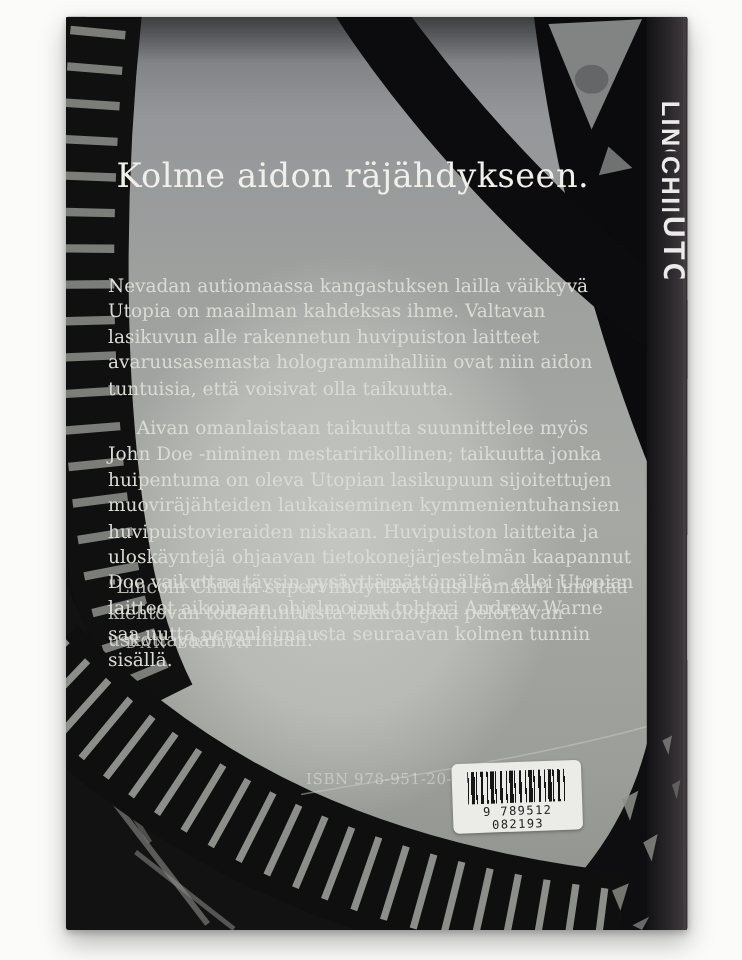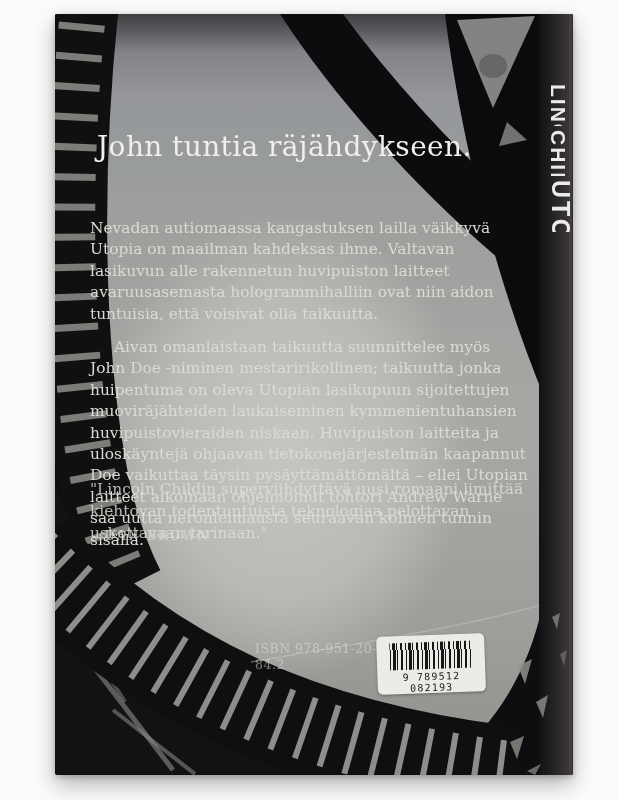--- a/index.html
+++ b/index.html
@@ -21,21 +21,21 @@
       linear-gradient(180deg, #84868a 0%, #94969a 10%, #9da09d 28%, #a6a8a4 55%, #9c9e9a 82%, #8e908c 100%);
   }
   .photo { position:absolute; inset:0; width:100%; height:100%; z-index:2; }
 
   
   .headline {
     position:absolute; left:42px; top:116px; margin:0; z-index:3;
     font:400 28px/1.2 "DejaVu Serif", serif; color:#f0efe9; letter-spacing:.4px;
   }
   .blurb {
-    position:absolute; left:35px; top:204px; width:438px; z-index:3;
+    position:absolute; left:35px; top:214px; width:438px; z-index:3;
     font:15.4px/21.4px "DejaVu Serif", serif; color:#dadbd4;
   }
   .blurb p { margin:0; }
   .blurb p.indent { text-indent:24px;margin-top:12px; }
   .quote {
     position:absolute; left:35px; top:464px; width:442px; z-index:3;
     font:15.4px/22px "DejaVu Serif", serif; color:rgba(224,225,218,.8);
   }
   .attribution {
     position:absolute; left:37px; top:515px; z-index:3;
@@ -123,33 +123,32 @@
       <rect x="514" y="0" width="3" height="761" fill="#4c4749" opacity=".6"></rect>
 
       <polygon points="463,652 477,645 470,670" fill="#8e908b" opacity=".85"></polygon>
       <polygon points="481,688 493,681 488,704" fill="#8e908b" opacity=".8"></polygon>
       <polygon points="455,728 469,722 462,745" fill="#8e908b" opacity=".8"></polygon>
       <polygon points="497,603 505,599 502,615" fill="#8e908b" opacity=".7"></polygon>
       <polygon points="505,640 512,636 509,652" fill="#7e807b" opacity=".6"></polygon>
       <polygon points="472,757 486,750 480,761" fill="#8e908b" opacity=".7"></polygon>
     </svg>
 
-    <h1 class="headline">John tuntia räjähdykseen.</h1>
+    <h1 class="headline">Kolme aidon räjähdykseen.</h1>
 
     <div class="blurb">
       <p>Nevadan autiomaassa kangastuksen lailla väikkyvä Utopia on maailman kahdeksas ihme. Valtavan lasikuvun alle rakennetun huvipuiston laitteet avaruusasemasta hologrammihalliin ovat niin aidon tuntuisia, että voisivat olla taikuutta.</p>
       <p class="indent">Aivan omanlaistaan taikuutta suunnittelee myös John Doe -niminen mestaririkollinen; taikuutta jonka huipentuma on oleva Utopian lasikupuun sijoitettujen muoviräjähteiden laukaiseminen kymmenientuhansien huvipuistovieraiden niskaan. Huvipuiston laitteita ja uloskäyntejä ohjaavan tietokonejärjestelmän kaapannut Doe vaikuttaa täysin pysäyttämättömältä – ellei Utopian laitteet aikoinaan ohjelmoinut tohtori Andrew Warne saa uutta neronleimausta seuraavan kolmen tunnin sisällä.</p>
     </div>
 
     <div class="quote">"Lincoln Childin superviihdyttävä uusi romaani limittää kiehtovan todentuntuista teknologiaa pelottavan uskottavaan tarinaan."</div>
     <div class="attribution">- DAN BROWN</div>
 
     <div class="pubblock">
       <div>ISBN 978-951-20-8219-3</div>
-      <div>84.2</div>
     </div>
 
     <div class="sticker">
       <div class="bars"></div>
       <div class="digits">9 789512 082193</div>
     </div>
 
     <div class="spine">
       <div class="sw sw1">
         <span>LINCOLN</span>

